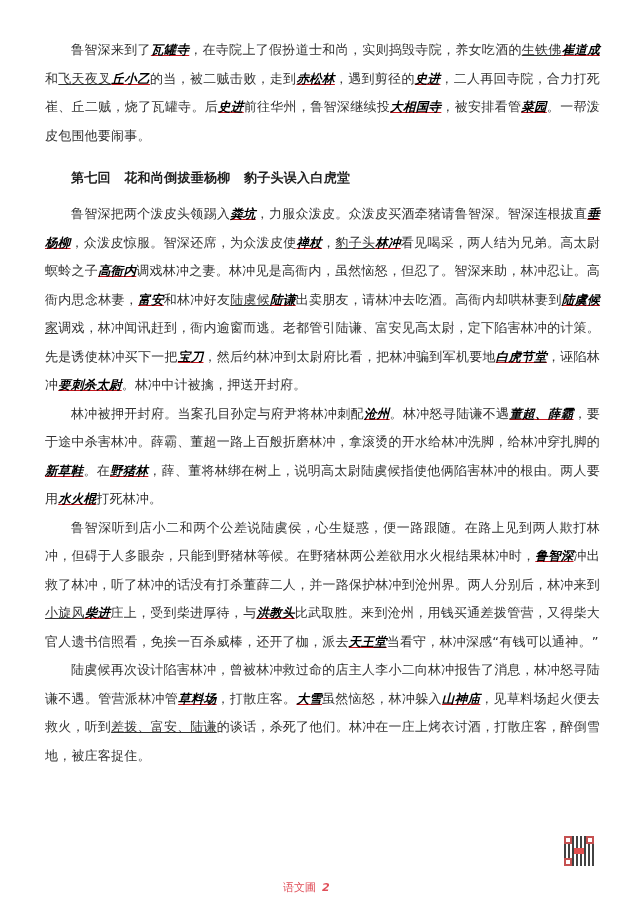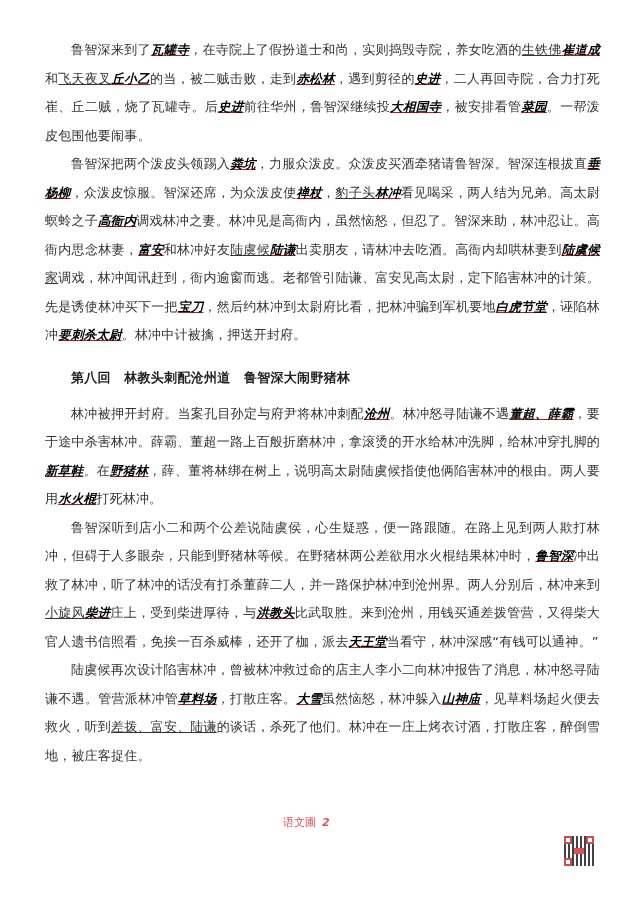--- a/index.html
+++ b/index.html
@@ -19,21 +19,21 @@
       letter-spacing: 0.3px;
     }
     .kw {
       color: #000000; font-weight: bold; font-style: italic;
       text-decoration: underline; text-decoration-color: #c8161d;
       font-family: "DejaVu Serif", "Liberation Serif", serif;
       font-size: 12.5px;
     }
     .ul { text-decoration: underline; text-decoration-color: #333333; }
     .footer {
-      position: absolute; left: 283px; top: 815px;
+      position: absolute; left: 283px; top: 880px;
       font-size: 11px; color: #e0505a;
     }
     .footer .pg { font-style: italic; font-weight: bold; margin-left: 6px; }
     .qr {
       position: absolute; left: 564px; top: 836px; width: 30px; height: 30px;
       background:
         repeating-linear-gradient(90deg, #222 0 2px, #fff 2px 4px),
         #fff;
       opacity: 0.85;
     }
@@ -41,22 +41,22 @@
     .qr .c1 { left: 0; top: 0; } .qr .c2 { right: 0; top: 0; } .qr .c3 { left: 0; bottom: 0; }
     .qr .mid { position: absolute; left: 10px; top: 12px; width: 10px; height: 6px; background: #d33; }
   </style>
 </head>
 <body>
 
 <div class="page">
   <p class="para"><span>鲁智深来到了</span><span class="kw">瓦罐寺</span><span>，在寺院上了假扮道士和尚，实则捣毁寺院，养女吃酒的</span><span class="ul">生铁佛</span><span class="kw">崔道成</span><span>和</span><span class="ul">飞天夜叉</span><span class="kw">丘小乙</span><span>的当，被二贼击败，走到</span><span class="kw">赤松林</span><span>，遇到剪径的</span><span class="kw">史进</span><span>，二人再回寺院，合力打死崔、丘二贼，烧了瓦罐寺。后</span><span class="kw">史进</span><span>前往华州，鲁智深继续投</span><span class="kw">大相国寺</span><span>，被安排看管</span><span class="kw">菜园</span><span>。一帮泼皮包围他要闹事。</span></p>
 
   <div id="chapters">
+      <div class="heading">第七回　花和尚倒拔垂杨柳　豹子头误入白虎堂</div>
       <p class="para"><span>鲁智深把两个泼皮头领踢入</span><span class="kw">粪坑</span><span>，力服众泼皮。众泼皮买酒牵猪请鲁智深。智深连根拔直</span><span class="kw">垂杨柳</span><span>，众泼皮惊服。智深还席，为众泼皮使</span><span class="kw">禅杖</span><span>，</span><span class="ul">豹子头</span><span class="kw">林冲</span><span>看见喝采，两人结为兄弟。高太尉螟蛉之子</span><span class="kw">高衙内</span><span>调戏林冲之妻。林冲见是高衙内，虽然恼怒，但忍了。智深来助，林冲忍让。高衙内思念林妻，</span><span class="kw">富安</span><span>和林冲好友</span><span class="ul">陆虞候</span><span class="kw">陆谦</span><span>出卖朋友，请林冲去吃酒。高衙内却哄林妻到</span><span class="kw">陆虞候</span><span class="ul">家</span><span>调戏，林冲闻讯赶到，衙内逾窗而逃。老都管引陆谦、富安见高太尉，定下陷害林冲的计策。先是诱使林冲买下一把</span><span class="kw">宝刀</span><span>，然后约林冲到太尉府比看，把林冲骗到军机要地</span><span class="kw">白虎节堂</span><span>，诬陷林冲</span><span class="kw">要刺杀太尉</span><span>。林冲中计被擒，押送开封府。</span></p>
-      <div class="heading">第八回　林教头刺配沧州道　鲁智深大闹野猪林</div>
       <p class="para"><span>林冲被押开封府。当案孔目孙定与府尹将林冲刺配</span><span class="kw">沧州</span><span>。林冲怒寻陆谦不遇</span><span class="kw">董超、薛霸</span><span>，要于途中杀害林冲。薛霸、董超一路上百般折磨林冲，拿滚烫的开水给林冲洗脚，给林冲穿扎脚的</span><span class="kw">新草鞋</span><span>。在</span><span class="kw">野猪林</span><span>，薛、董将林绑在树上，说明高太尉陆虞候指使他俩陷害林冲的根由。两人要用</span><span class="kw">水火棍</span><span>打死林冲。</span></p>
       <p class="para"><span>鲁智深听到店小二和两个公差说陆虞侯，心生疑惑，便一路跟随。在路上见到两人欺打林冲，但碍于人多眼杂，只能到野猪林等候。在野猪林两公差欲用水火棍结果林冲时，</span><span class="kw">鲁智深</span><span>冲出救了林冲，听了林冲的话没有打杀董薛二人，并一路保护林冲到沧州界。两人分别后，林冲来到</span><span class="ul">小旋风</span><span class="kw">柴进</span><span>庄上，受到柴进厚待，与</span><span class="kw">洪教头</span><span>比武取胜。来到沧州，用钱买通差拨管营，又得柴大官人遗书信照看，免挨一百杀威棒，还开了枷，派去</span><span class="kw">天王堂</span><span>当看守，林冲深感“有钱可以通神。”</span></p>
       <p class="para"><span>陆虞候再次设计陷害林冲，曾被林冲救过命的店主人李小二向林冲报告了消息，林冲怒寻陆谦不遇。管营派林冲管</span><span class="kw">草料场</span><span>，打散庄客。</span><span class="kw">大雪</span><span>虽然恼怒，林冲躲入</span><span class="kw">山神庙</span><span>，见草料场起火便去救火，听到</span><span class="ul">差拨、富安、陆谦</span><span>的谈话，杀死了他们。林冲在一庄上烤衣讨酒，打散庄客，醉倒雪地，被庄客捉住。</span></p>
     </div>
 </div>
 
 <div class="footer">
   <span>语文圃</span><span class="pg">2</span>
 </div>
 

